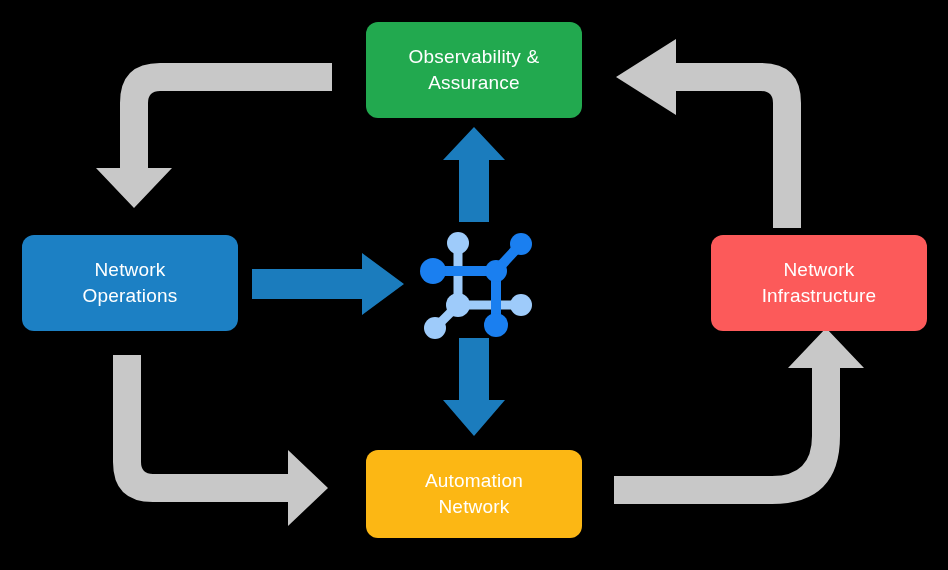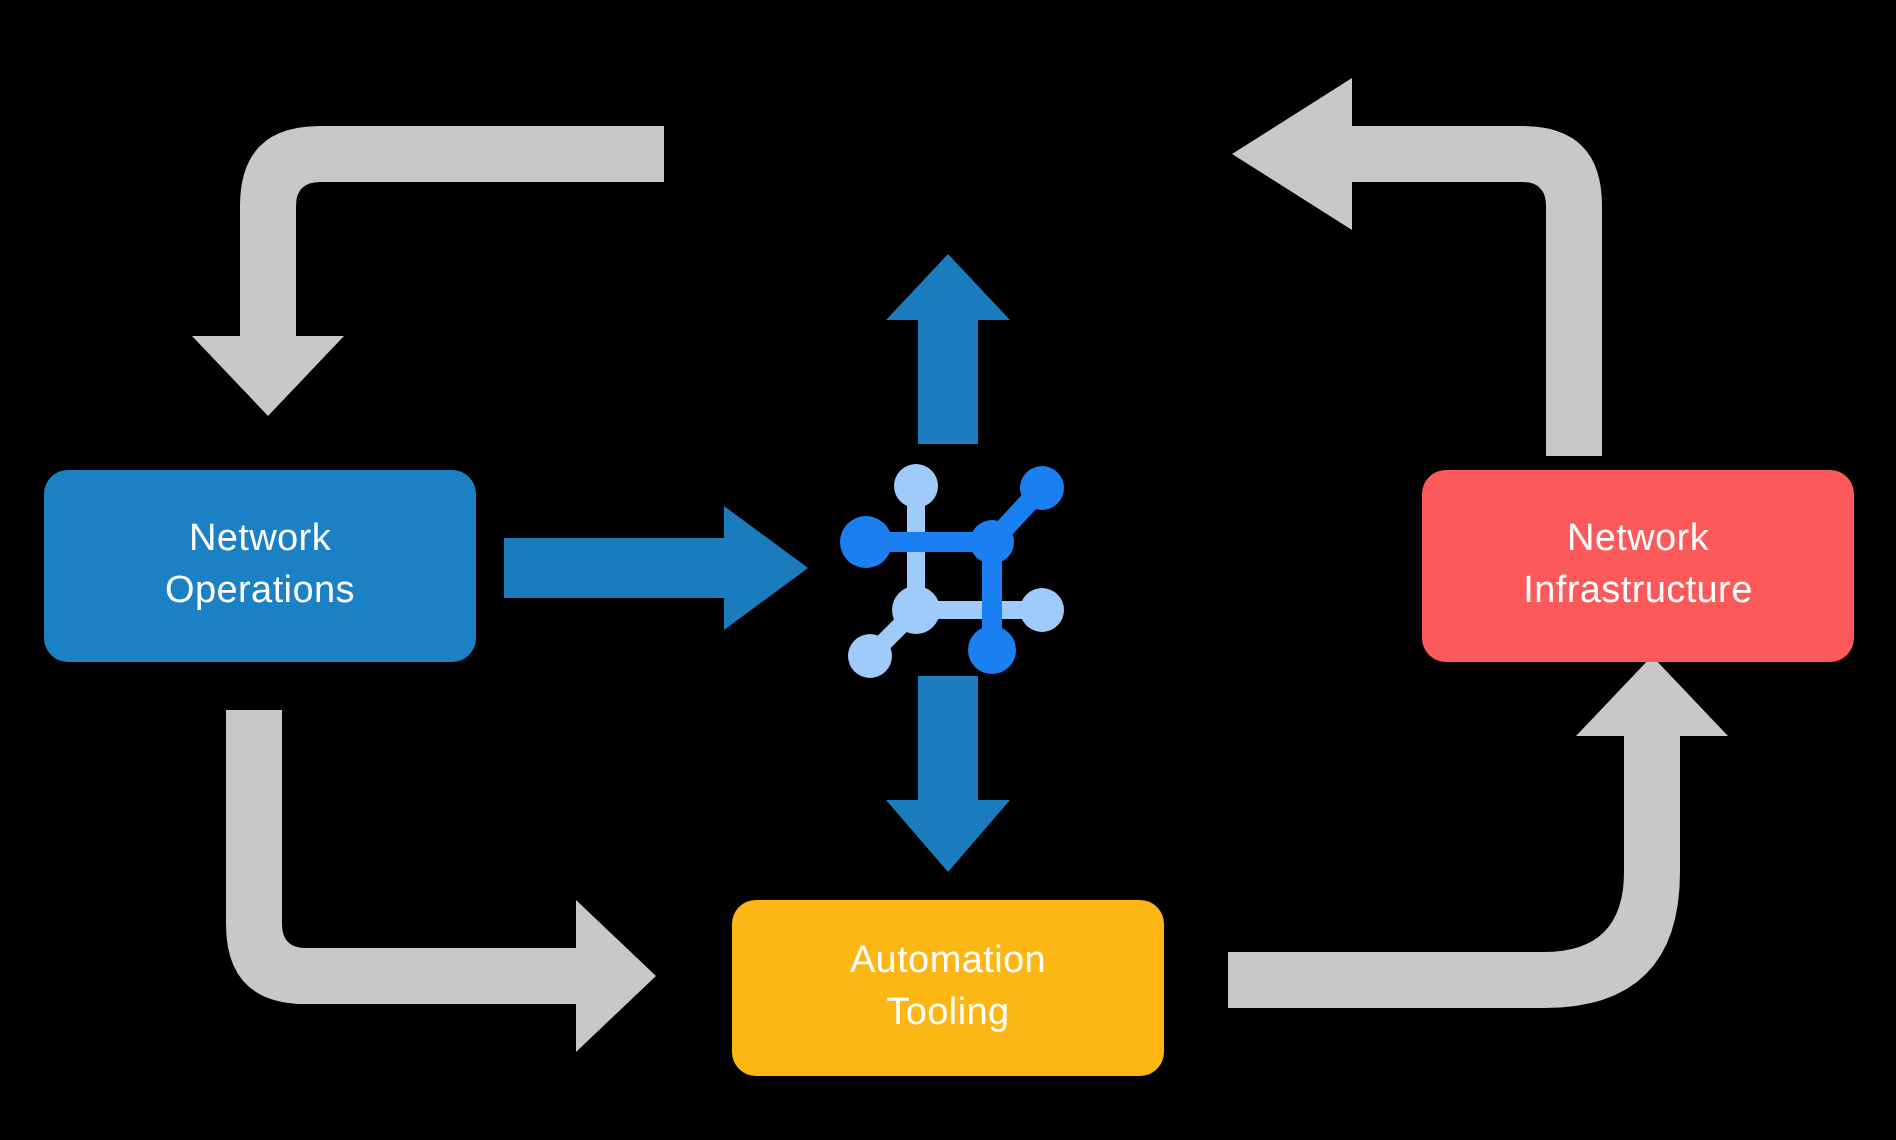--- a/index.html
+++ b/index.html
@@ -110,34 +110,38 @@
              L 812,368
              L 788,368
              L 826,328
              L 864,368
              L 840,368
              L 840,436
              Q 840,504 772,504
              L 614,504 Z"></path>
   </svg>
 
+  <div class="node-box" id="box-observability" style="background:#22a94f;">
+    <span>Observability &amp;
+Assurance</span>
+  </div>
 
   <div class="node-box" id="box-operations" style="background:#1c80c4;">
     <span>Network
 Operations</span>
   </div>
 
   <div class="node-box" id="box-infrastructure" style="background:#fc5a5a;">
     <span>Network
 Infrastructure</span>
   </div>
 
   <div class="node-box" id="box-automation" style="background:#fcb714;">
     <span>Automation
-Tooling</span>
+Network</span>
   </div>
 
   <svg class="layer" viewBox="0 0 948 570">
 
     <path class="blue-arrow" d="M 252,269 L 362,269 L 362,253 L 404,284 L 362,315 L 362,299 L 252,299 Z"></path>
 
     <path class="blue-arrow" d="M 459,222 L 459,160 L 443,160 L 474,127 L 505,160 L 489,160 L 489,222 Z"></path>
 
     <path class="blue-arrow" d="M 459,338 L 459,400 L 443,400 L 474,436 L 505,400 L 489,400 L 489,338 Z"></path>
   </svg>

